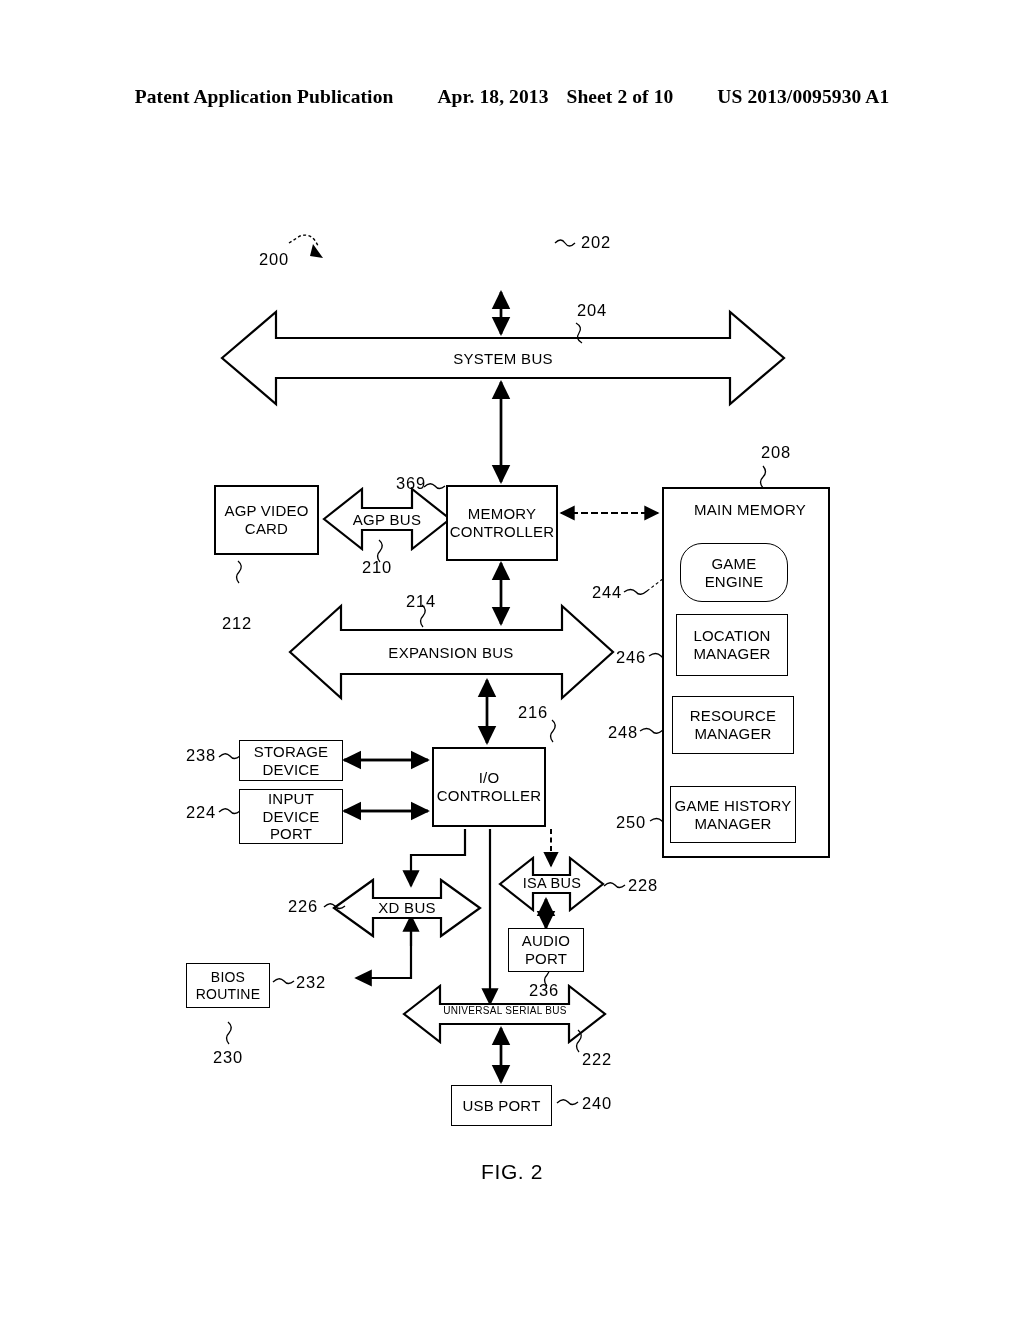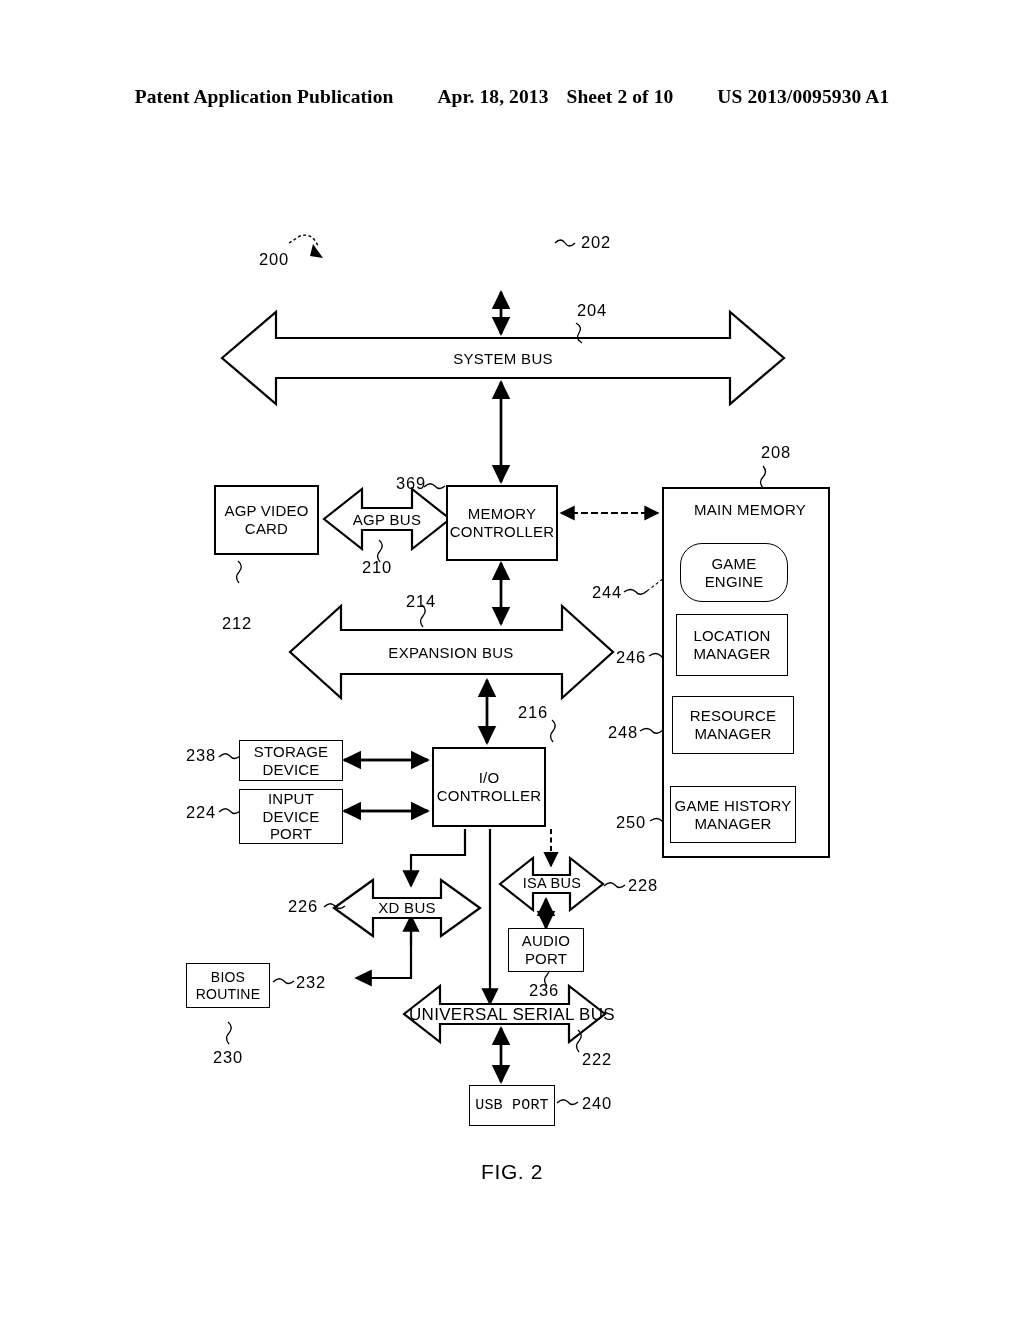--- a/index.html
+++ b/index.html
@@ -291,30 +291,30 @@
   <div class="box thin" style="left:186px; top:963px; width:84px; height:45px; flex-direction:column; font-size:14px;">
     <span>BIOS</span>
     <span>ROUTINE</span>
   </div>
 
   <div class="box thin" style="left:508px; top:928px; width:76px; height:44px; flex-direction:column;">
     <span>AUDIO</span>
     <span>PORT</span>
   </div>
 
-  <div class="box thin" style="left:469px; top:1085px; width:86px; height:41px;font-family:Liberation Mono, monospace;">
+  <div class="box thin" style="left:451px; top:1085px; width:101px; height:41px;">
     <span>USB PORT</span>
   </div>
 
   <div class="bus-label" style="left:428px; top:350px; width:150px;">SYSTEM BUS</div>
   <div class="bus-label" style="left:334px; top:511px; width:106px;">AGP BUS</div>
   <div class="bus-label" style="left:386px; top:644px; width:130px;">EXPANSION BUS</div>
   <div class="bus-label" style="left:357px; top:899px; width:100px;">XD BUS</div>
   <div class="bus-label" style="left:504px; top:875px; width:96px; font-size:14.5px;">ISA BUS</div>
-  <div class="bus-label" style="left:409px; top:1005px; width:192px; font-size:17px;">UNIVERSAL SERIAL  BUS</div>
+  <div class="bus-label" style="left:409px; top:1005px; width:192px; font-size:10px;">UNIVERSAL SERIAL  BUS</div>
 
   <div class="ref" style="left:259px; top:250px;">200</div>
   <div class="ref" style="left:581px; top:233px;">202</div>
   <div class="ref" style="left:577px; top:301px;">204</div>
   <div class="ref" style="left:396px; top:474px;">369</div>
   <div class="ref" style="left:761px; top:443px;">208</div>
   <div class="ref" style="left:362px; top:558px;">210</div>
   <div class="ref" style="left:222px; top:614px;">212</div>
   <div class="ref" style="left:406px; top:592px;">214</div>
   <div class="ref" style="left:518px; top:703px;text-align:center;">216</div>

